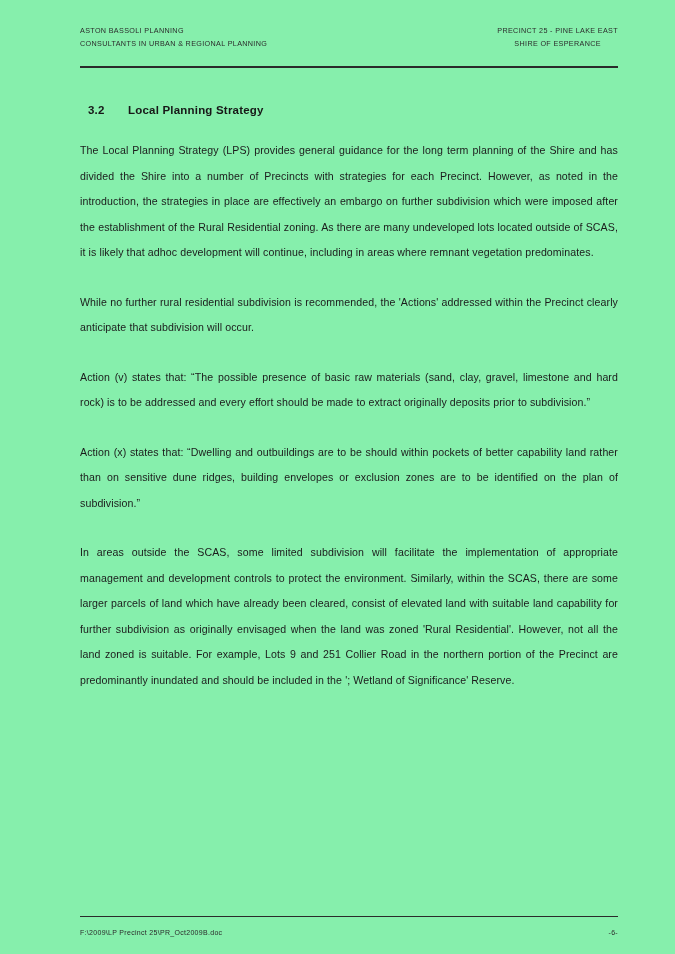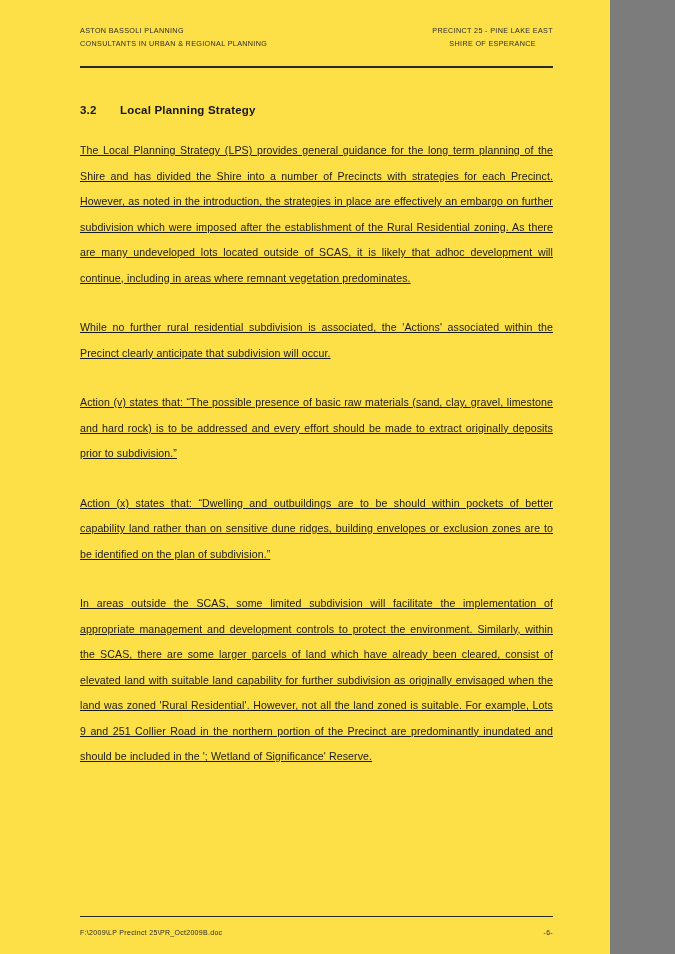--- a/index.html
+++ b/index.html
@@ -9,23 +9,23 @@
   }
   body {
     width: 675px;
     height: 954px;
     font-family: "Liberation Sans", sans-serif;
     color: #1d1d1d;
     overflow: hidden;
   }
   .page {
     position: relative;
-    width: 610px;
+    width: 675px;
     height: 954px;
-    background: #fde047;
+    background: #86efac;
     box-sizing: border-box;
   }
   .header {
     position: absolute;
     top: 24px;
     left: 80px;
     right: 57px;
     display: flex;
     justify-content: space-between;
     align-items: flex-start;
@@ -50,36 +50,35 @@
   }
   .content {
     position: absolute;
     top: 104px;
     left: 80px;
     right: 57px;
   }
   h2.section-heading {
     font-size: 11.5px;
     font-weight: bold;
-    margin: 0 0 22px 0;
+    margin: 0 0 22px 8px;
     letter-spacing: 0.2px;
     color: #171717;
   }
   h2.section-heading .num {
     display: inline-block;
     width: 40px;
   }
   p.para {
     font-size: 10.6px;
     line-height: 25.5px;
     text-align: justify;
     margin: 0 0 24px 0;
     color: #1b1b1b;
     letter-spacing: 0.1px;
-    text-decoration: underline;
   }
   p.para:last-child { margin-bottom: 8px; }
   .footer-line {
     position: absolute;
     bottom: 37px;
     left: 80px;
     right: 57px;
     height: 1.5px;
     background: #2a2a2a;
   }
@@ -114,21 +113,21 @@
   </div>
 
   <div class="header-line"></div>
 
   <div class="content">
     <h2 class="section-heading">
       <span class="num">3.2</span><span>Local Planning Strategy</span>
     </h2>
 
     <p class="para">The Local Planning Strategy (LPS) provides general guidance for the long term planning of the Shire and has divided the Shire into a number of Precincts with strategies for each Precinct.  However, as noted in the introduction, the strategies in place are effectively an embargo on further subdivision which were imposed after the establishment of the Rural Residential zoning.  As there are many undeveloped lots located outside of SCAS, it is likely that adhoc development will continue, including in areas where remnant vegetation predominates.</p>
-    <p class="para">While no further rural residential subdivision is associated, the 'Actions' associated within the Precinct clearly anticipate that subdivision will occur.</p>
+    <p class="para">While no further rural residential subdivision is recommended, the 'Actions' addressed within the Precinct clearly anticipate that subdivision will occur.</p>
     <p class="para">Action (v) states that: “The possible presence of basic raw materials (sand, clay, gravel, limestone and hard rock) is to be addressed and every effort should be made to extract originally deposits prior to subdivision.”</p>
     <p class="para">Action (x) states that: “Dwelling and outbuildings are to be should within pockets of better capability land rather than on sensitive dune ridges, building envelopes or exclusion zones are to be identified on the plan of subdivision.”</p>
     <p class="para">In areas outside the SCAS, some limited subdivision will facilitate the implementation of appropriate management and development controls to protect the environment.   Similarly, within the SCAS, there are some larger parcels of land which have already been cleared, consist of elevated land with suitable land capability for further subdivision as originally envisaged when the land was zoned 'Rural Residential'.  However, not all the land zoned is suitable.  For example, Lots 9 and 251 Collier Road in the northern portion of the Precinct are predominantly inundated and should be included in the '; Wetland of Significance' Reserve.</p>
   </div>
 
   <div class="footer-line"></div>
 
   <div class="footer">
     <div>F:\2009\LP Precinct 25\PR_Oct2009B.doc</div>
     <div class="footer-right">-6-</div>

